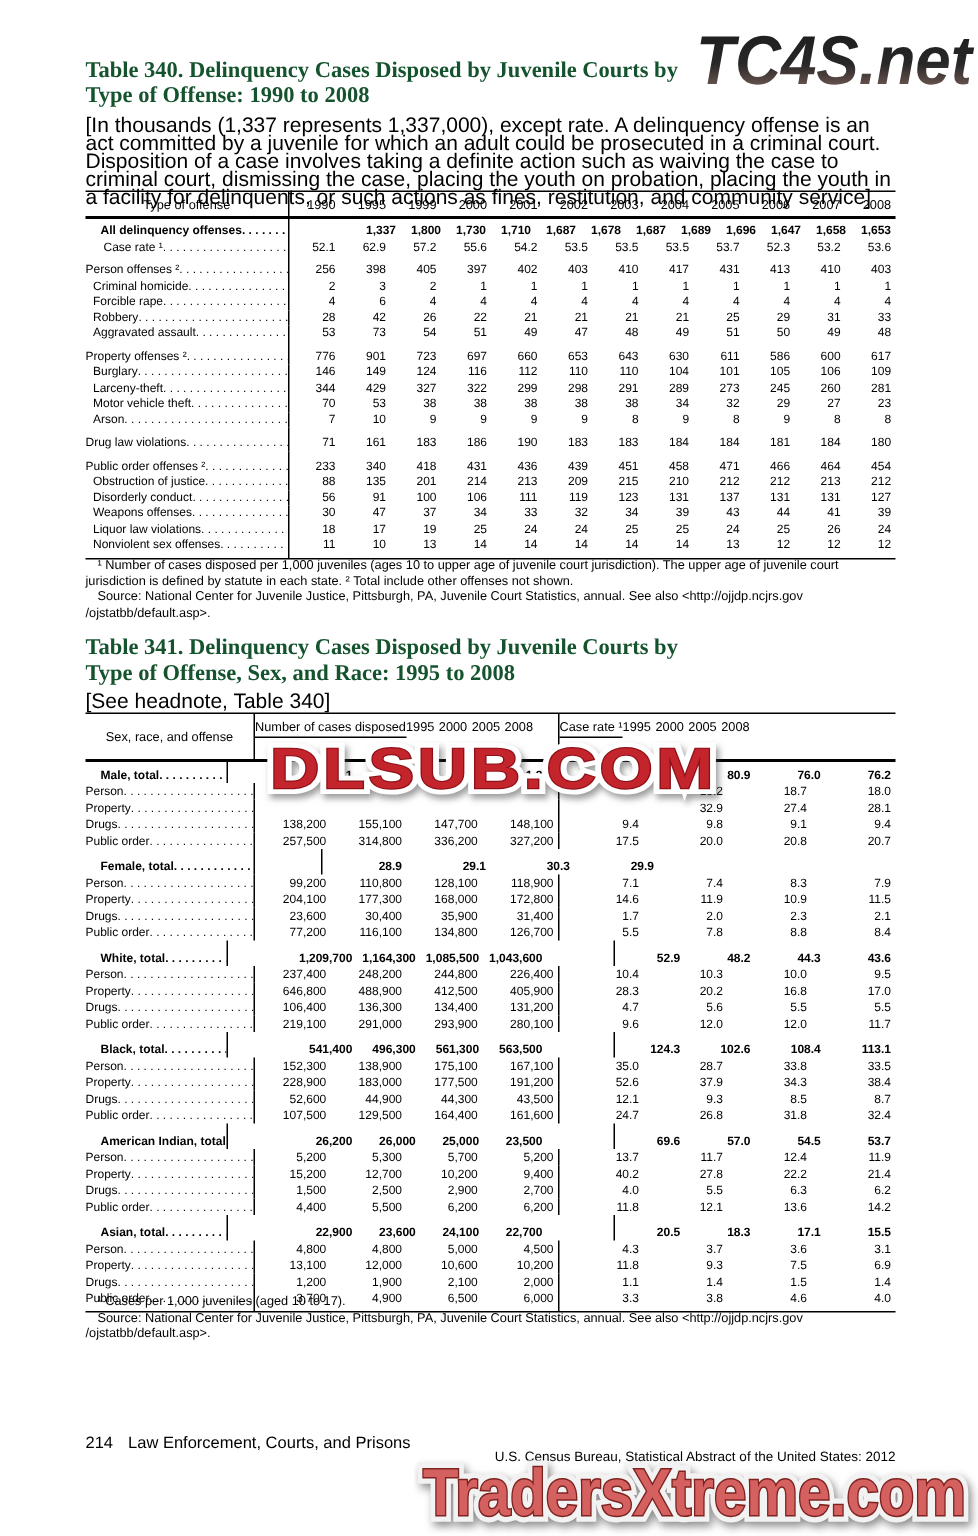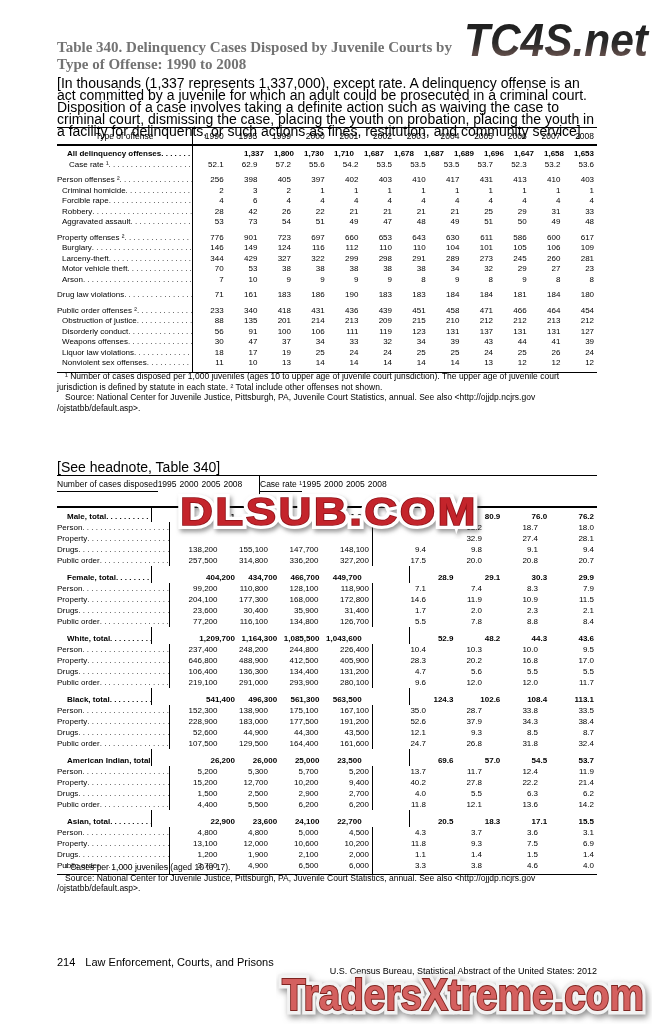--- a/index.html
+++ b/index.html
@@ -1,21 +1,21 @@
 <!DOCTYPE html>
 <html><head>
 <meta charset="utf-8">
 <style>
   html,body{margin:0;padding:0;background:#e8e8e8;}
   .page{position:relative;width:652px;height:1024px;background:#ffffff;overflow:hidden;
         font-family:"Liberation Sans",sans-serif;color:#000;}
   .abs{position:absolute;}
 
   
-  .tbl-title{font-family:"Liberation Serif",serif;font-weight:bold;font-size:15px;line-height:17px;color:#737373;}
+  .tbl-title{font-family:"Liberation Serif",serif;font-weight:bold;font-size:15px;line-height:17px;color:#14532d;}
   .headnote{font-size:14px;line-height:12px;color:#000;}
   .footnotes{font-size:8.5px;line-height:10.5px;color:#000;}
   .footnotes .fline{text-indent:8px;}
   .footnotes .src{text-indent:8px;}
   .footnotes .it{}
 
   
   .dtable{border-top:1.5px solid #000;}
   .dtable .thead{border-bottom:2px solid #000;display:flex;align-items:stretch;font-size:8.5px;}
   .dtable .tbody{border-bottom:1.5px solid #000;font-size:8px;}
@@ -479,25 +479,30 @@
           </div>
         </div>
       </div>
   </div>
 
   <div class="abs footnotes" style="left:57px;top:371px;width:540px;">
     <div class="fline">¹ Number of cases disposed per 1,000 juveniles (ages 10 to upper age of juvenile court jurisdiction). The upper age of juvenile court jurisdiction is defined by statute in each state. ² Total include other offenses not shown.</div>
     <div class="src">Source: National Center for Juvenile Justice, Pittsburgh, PA, Juvenile Court Statistics, annual. See also &lt;http://ojjdp.ncjrs.gov /ojstatbb/default.asp&gt;.</div>
   </div>
 
+  <div class="abs tbl-title" style="left:57px;top:424px;width:470px;">
+    <div>Table 341. Delinquency Cases Disposed by Juvenile Courts by</div>
+    <div>Type of Offense, Sex, and Race: 1995 to 2008</div>
+  </div>
 
   <div class="abs headnote" style="left:57px;top:461px;width:540px;">[See headnote, Table 340]</div>
 
   <div class="abs dtable t341" style="left:57px;top:475px;width:540px;">
     <div class="thead">
+      <div class="hlabel">Sex, race, and offense</div>
       <div class="hgroup hgA">
         <div class="gname">Number of cases disposed</div>
         <div class="gyears">
             <div class="val">1995</div>
             <div class="val">2000</div>
             <div class="val">2005</div>
             <div class="val">2008</div>
           </div>
       </div>
       <div class="hgroup hgB">
@@ -598,26 +603,20 @@
             <div class="val">17.5</div>
             <div class="val">20.0</div>
             <div class="val">20.8</div>
             <div class="val">20.7</div>
           </div>
         </div>
         <div class="trow bold gap">
           <div class="lab ind1">
             <span class="lt">Female, total</span>
             <span class="leader"></span>
-          </div>
-          <div class="grpA">
-            <div class="val">404,200</div>
-            <div class="val">434,700</div>
-            <div class="val">466,700</div>
-            <div class="val">449,700</div>
           </div>
           <div class="grpB">
             <div class="val">28.9</div>
             <div class="val">29.1</div>
             <div class="val">30.3</div>
             <div class="val">29.9</div>
           </div>
         </div>
         <div class="trow">
           <div class="lab">

